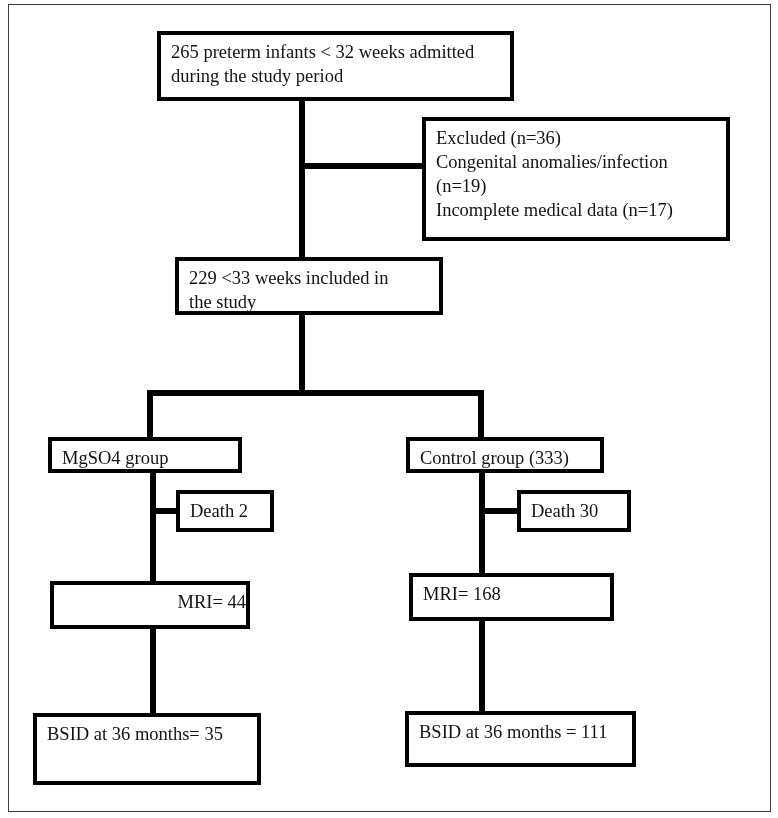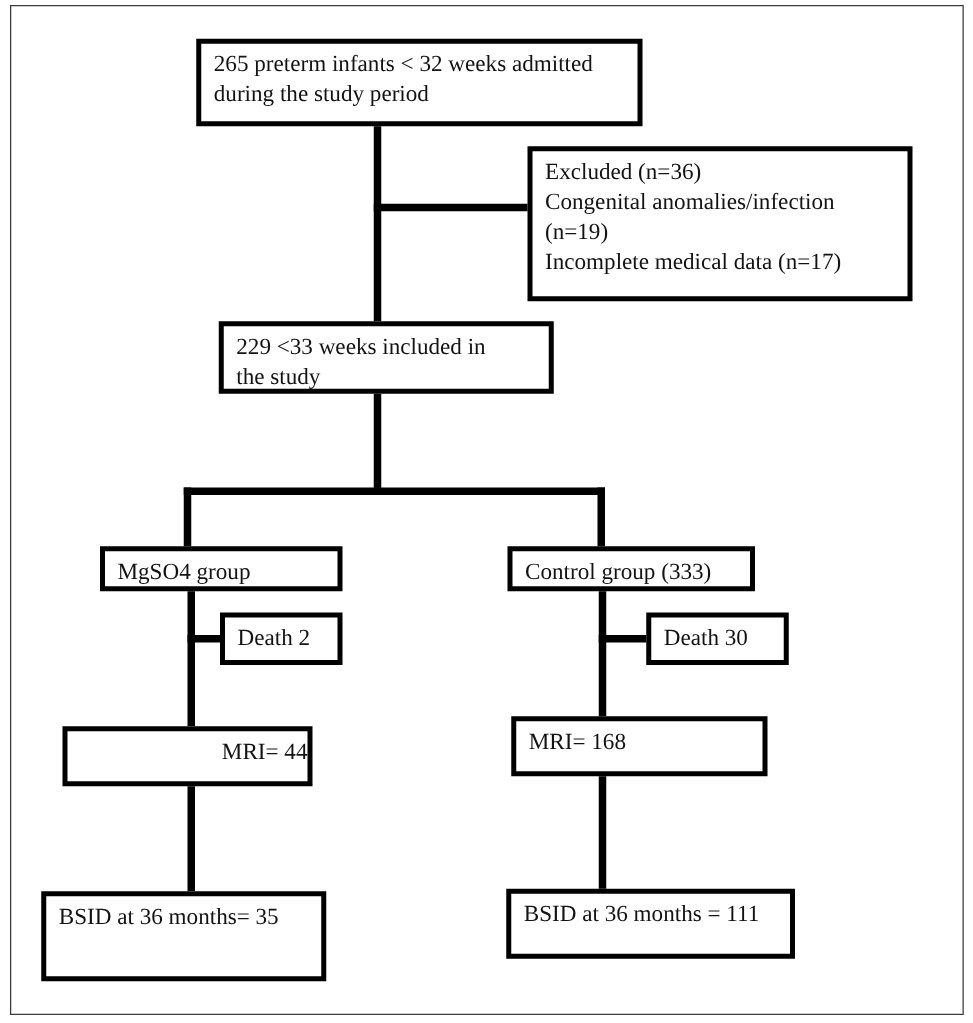--- a/index.html
+++ b/index.html
@@ -90,21 +90,21 @@
 Congenital anomalies/infection
 (n=19)
 Incomplete medical data (n=17)</span>
   </div>
 
   <div class="node" style="left:153px; top:257px; width:268px; height:58px;margin-left:22px;">
     <span class="label">229 &lt;33 weeks included in
 the study</span>
   </div>
 
-  <div class="node" style="left:48px; top:437px; width:194px; height:36px;margin-left:32px;">
+  <div class="node" style="left:48px; top:437px; width:194px; height:36px;">
     <span class="label">MgSO4 group</span>
   </div>
 
   <div class="node" style="left:406px; top:437px; width:198px; height:36px;">
     <span class="label">Control group (333)</span>
   </div>
 
   <div class="node" style="left:176px; top:490px; width:98px; height:42px;">
     <span class="label">Death 2</span>
   </div>

